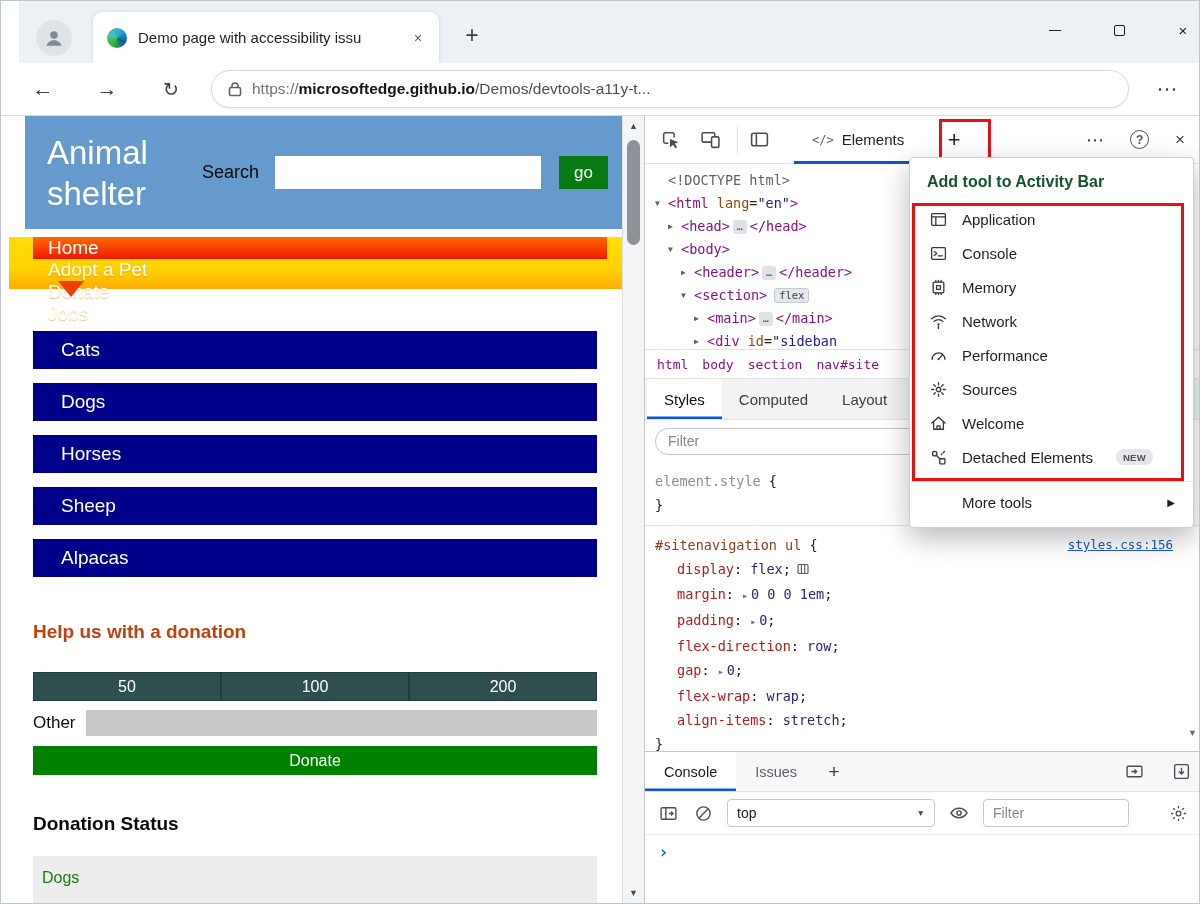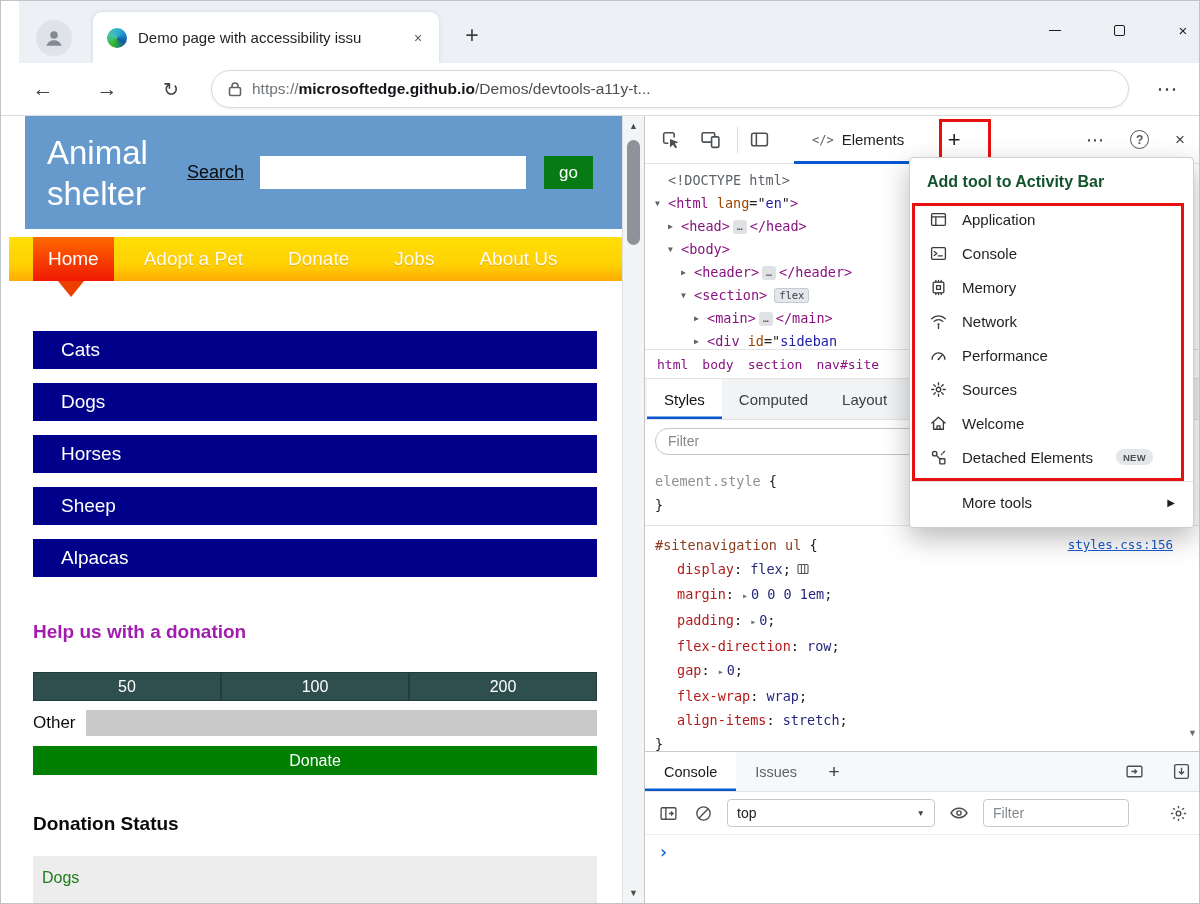--- a/index.html
+++ b/index.html
@@ -26,30 +26,30 @@
 .addressbar{height:38px;background:#fff;border:1px solid #d7dade;border-radius:19px;box-shadow:0 1px 3px rgba(0,0,0,.08);display:flex;align-items:center;padding:0 16px;flex:1;margin:0 20px 0 22px;min-width:0;}
 .url{margin-left:10px;font-size:15.5px;white-space:nowrap;overflow:hidden;}
 .url-scheme{color:#6f7378;}
 .url-domain{color:#141619;font-weight:700;}
 .url-path{color:#4a4e53;}
 
 
 .page{position:absolute;left:0;top:115px;width:621px;height:789px;background:#fff;overflow:hidden;}
 .site-header{position:absolute;left:24px;top:0;width:613px;height:113px;background:#6699cc;display:flex;align-items:center;padding:0 16px 0 22px;}
 .site-title{width:132px;font-size:33px;line-height:41px;color:#fff;}
-.search-label{font-size:18px;color:#0b0b0b;margin-left:8px;text-decoration:underline;}
+.search-label{font-size:18px;color:#0b0b0b;margin-left:23px;}
 .search-input{margin-left:16px;width:266px;height:33px;border:none;background:#fff;font-size:16px;padding:0 8px;outline:none;}
 .go-btn{margin-left:18px;width:49px;height:33px;background:#077a13;border:none;color:#fff;font-size:17px;font-family:"Liberation Sans",sans-serif;}
-.site-nav{position:absolute;left:8px;top:121px;width:613px;height:44px;background:linear-gradient(180deg,#ffdf06 0%,#ffd103 62%,#feac03 100%);display:flex;align-items:stretch;padding-left:24px;}
+.site-nav{position:absolute;left:8px;top:121px;width:613px;height:52px;background:linear-gradient(180deg,#ffdf06 0%,#ffd103 62%,#feac03 100%);display:flex;align-items:stretch;padding-left:24px;flex-direction:column;}
 .nav-item{display:flex;align-items:center;padding:0 15px;margin-right:15px;font-size:19px;color:#fffdf0;text-shadow:0 1px 1px rgba(175,115,0,.4);white-space:nowrap;}
 .nav-item.active{background:linear-gradient(180deg,#ff6a00,#ef1801);text-shadow:none;color:#fff;}
 .nav-pointer{position:absolute;left:57px;top:165px;width:0;height:0;border-left:13px solid transparent;border-right:13px solid transparent;border-top:16px solid #ee3f00;}
 .animal-list{position:absolute;left:32px;top:215px;width:564px;}
 .animal-bar{height:38px;background:#00008b;color:#fff;font-size:19px;display:flex;align-items:center;padding-left:28px;margin-bottom:14px;}
-.don-heading{position:absolute;left:32px;top:505px;font-size:19px;font-weight:700;color:#a21caf;}
+.don-heading{position:absolute;left:32px;top:505px;font-size:19px;font-weight:700;color:#c2410c;}
 .amount-row{position:absolute;left:32px;top:556px;width:564px;display:flex;}
 .amount-btn{flex:1;height:29px;background:#2f4f4f;border:1px solid #223b3b;color:#fff;font-size:16px;display:flex;align-items:center;justify-content:center;}
 .other-row{position:absolute;left:32px;top:594px;width:564px;display:flex;align-items:center;}
 .other-label{font-size:17px;color:#0b0b0b;}
 .other-input{margin-left:10px;flex:1;height:26px;background:#c9c9c9;border:none;outline:none;}
 .donate-btn{position:absolute;left:32px;top:630px;width:564px;height:29px;background:#008000;color:#fff;font-size:16px;display:flex;align-items:center;justify-content:center;}
 .status-heading{position:absolute;left:32px;top:697px;font-size:19px;font-weight:700;color:#0b0b0b;}
 .status-row{position:absolute;left:32px;top:740px;width:564px;height:49px;background:#ededed;padding:13px 0 0 9px;font-size:16px;color:#1c7c1c;}
 
 

